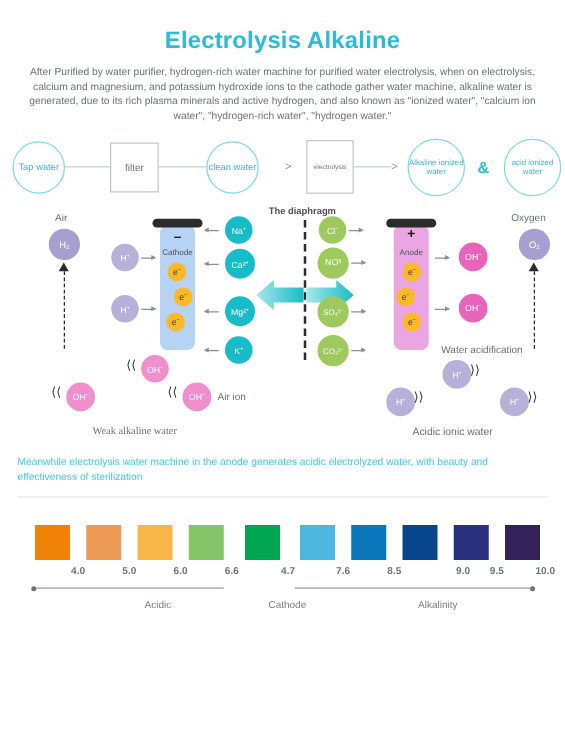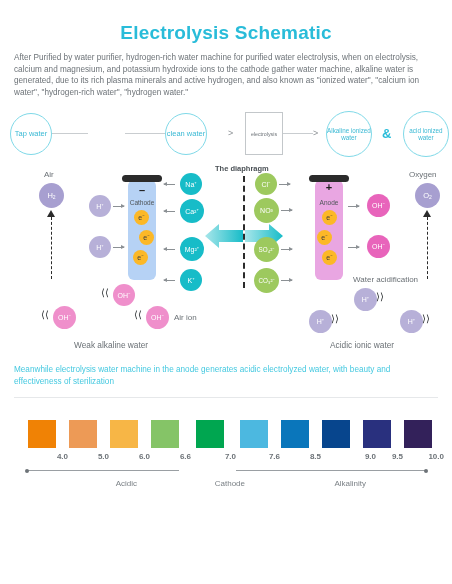--- a/index.html
+++ b/index.html
@@ -20,21 +20,21 @@
     color:#29bcd9;
     font-size:19px;
     font-weight:bold;
     letter-spacing:.2px;
     margin:0 0 8px 0;
   }
   .intro{
     font-size:8.2px;
     line-height:11.6px;
     color:#6d7378;
-    text-align:left;
+    text-align:center;
     margin:0;
   }
 
   
   .flow{
     position:relative;
     height:58px;
     margin-top:6px;
   }
   .fcircle{
@@ -150,34 +150,37 @@
   .axis{position:absolute;height:1px;background:#9a9fa3;}
   .axdot{position:absolute;width:4px;height:4px;border-radius:50%;background:#6d7378;}
   .grplabel{position:absolute;font-size:8px;color:#7b8186;text-align:right;}
 </style>
 </head>
 <body>
 
 <div class="page">
 
   <div class="header">
-    <div class="title">Electrolysis Schematic</div>
+    <div class="title">Electrolysis Alkaline</div>
     <p class="intro">After Purified by water purifier, hydrogen-rich water machine for purified water electrolysis, when on electrolysis, calcium and magnesium, and potassium hydroxide ions to the cathode gather water machine, alkaline water is generated, due to its rich plasma minerals and active hydrogen, and also known as "ionized water", "calcium ion water", "hydrogen-rich water", "hydrogen water."</p>
   </div>
 
   <div class="flow">
 
     <div class="fline" style="left:50px;top:29px;width:38px;"></div>
     <div class="fline" style="left:125px;top:29px;width:40px;"></div>
     <div class="fline" style="left:281px;top:29px;width:32px;"></div>
 
     <div class="fcircle" style="left:10px;top:9px;width:40px;height:40px;font-size:7.5px;">
       <span>Tap water</span>
     </div>
 
+    <div class="fbox" style="left:88px;top:10px;width:37px;height:38px;font-size:8px;">
+      <span>filter</span>
+    </div>
 
     <div class="fcircle" style="left:165px;top:9px;width:40px;height:40px;font-size:7.5px;">
       <span>clean water</span>
     </div>
 
     <div class="farrow" style="left:228px;top:25px;">&gt;</div>
 
     <div class="fbox" style="left:245px;top:8px;width:36px;height:41px;font-size:5.3px;">
       <span>electrolysis</span>
     </div>
@@ -303,21 +306,21 @@
 
     <div class="ion purple-l" style="left:337px;top:126px;width:23px;height:23px;">H⁺</div>
     <div class="wave" style="left:359px;top:130px;">⟩⟩</div>
 
     <div class="ion purple-l" style="left:292px;top:148px;width:23px;height:23px;">H⁺</div>
     <div class="wave" style="left:314px;top:152px;">⟩⟩</div>
 
     <div class="ion purple-l" style="left:383px;top:148px;width:23px;height:23px;">H⁺</div>
     <div class="wave" style="left:405px;top:152px;">⟩⟩</div>
 
-    <div class="lbl" style="left:57px;top:178px;font-size:8.3px;">Weak alkaline water</div>
+    <div class="lbl" style="left:57px;top:178px;font-size:8.3px;font-family:Liberation Serif, serif;">Weak alkaline water</div>
     <div class="lbl" style="left:313px;top:178px;font-size:8.3px;">Acidic ionic water</div>
   </div>
 
   <div class="note">Meanwhile electrolysis water machine in the anode generates acidic electrolyzed water, with beauty and effectiveness of sterilization</div>
   <div class="hrule"></div>
 
 
   <div class="scale">
     <div class="sw" style="left:28px;top:0;background:#f08205;"></div>
     <div class="sw" style="left:69px;top:0;background:#ed9a56;"></div>
@@ -327,21 +330,21 @@
     <div class="sw" style="left:240px;top:0;background:#4cb8e0;"></div>
     <div class="sw" style="left:281px;top:0;background:#0a76bb;"></div>
     <div class="sw" style="left:322px;top:0;background:#07458d;"></div>
     <div class="sw" style="left:363px;top:0;background:#29307e;"></div>
     <div class="sw" style="left:404px;top:0;background:#33215a;"></div>
 
     <div class="swlabel" style="left:28px;top:32px;">4.0</div>
     <div class="swlabel" style="left:69px;top:32px;">5.0</div>
     <div class="swlabel" style="left:110px;top:32px;">6.0</div>
     <div class="swlabel" style="left:151px;top:32px;">6.6</div>
-    <div class="swlabel" style="left:196px;top:32px;">7.0</div>
+    <div class="swlabel" style="left:196px;top:32px;">4.7</div>
     <div class="swlabel" style="left:240px;top:32px;">7.6</div>
     <div class="swlabel" style="left:281px;top:32px;">8.5</div>
     <div class="swlabel" style="left:336px;top:32px;">9.0</div>
     <div class="swlabel" style="left:363px;top:32px;">9.5</div>
     <div class="swlabel" style="left:404px;top:32px;">10.0</div>
 
     <div class="axis" style="left:27px;top:50px;width:152px;"></div>
     <div class="axdot" style="left:25px;top:48.5px;"></div>
 
     <div class="axis" style="left:236px;top:50px;width:190px;"></div>

